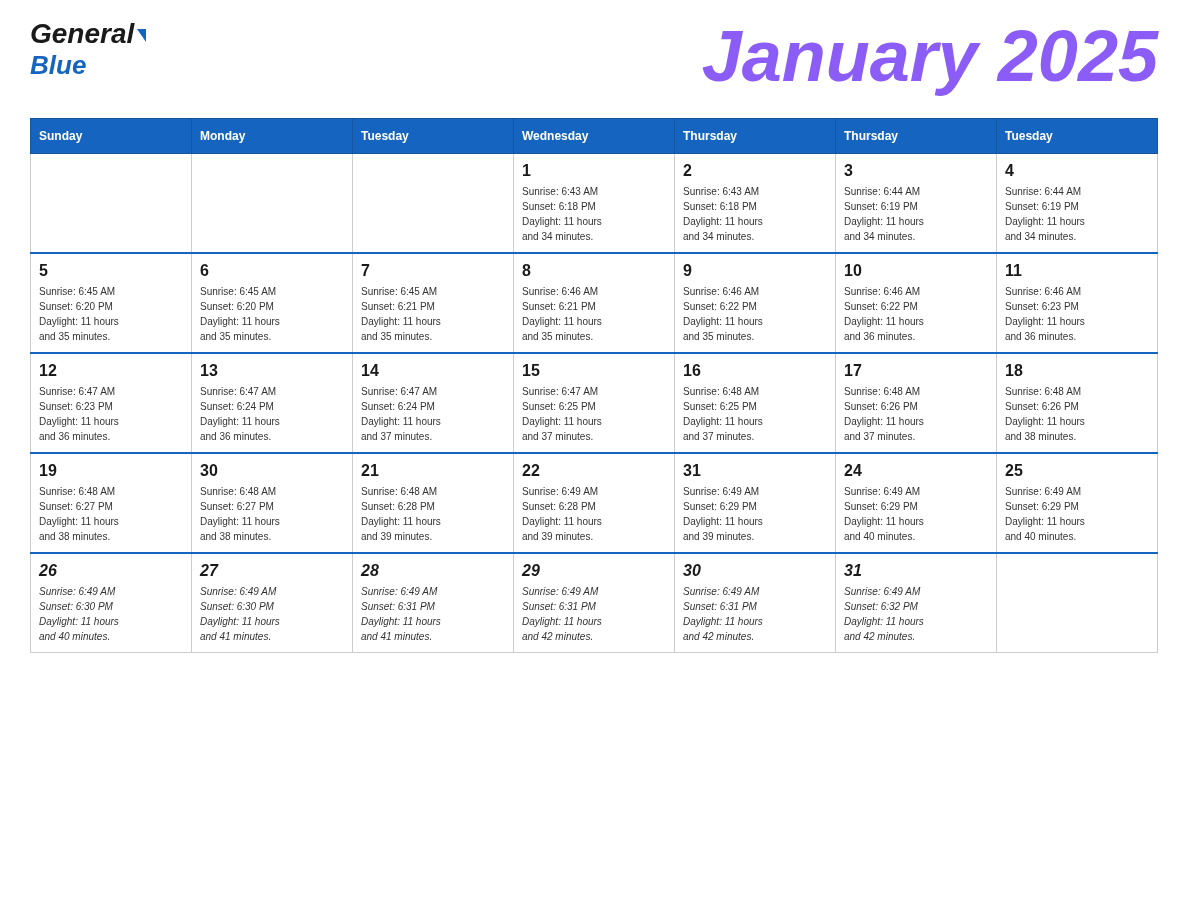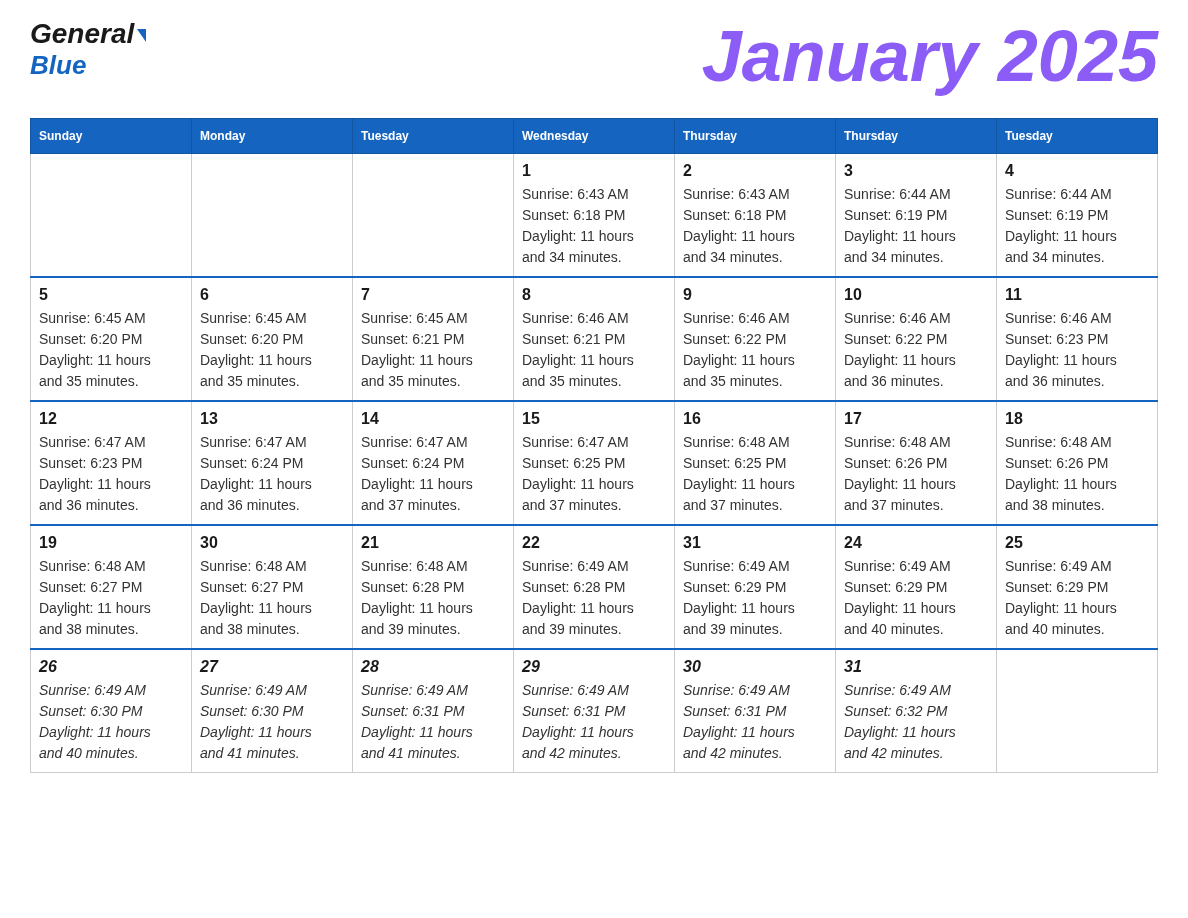--- a/index.html
+++ b/index.html
@@ -74,21 +74,21 @@
       color: #333;
     }
     .cell-day {
       font-size: 16px;
       font-weight: bold;
       color: #1a1a1a;
       display: block;
       margin-bottom: 4px;
     }
     .cell-info {
-      font-size: 14px;
+      font-size: 10px;
       line-height: 1.5;
       color: #333;
     }
     tbody tr {
       border-bottom: 2px solid #1565c0;
     }
     tbody tr:last-child {
       border-bottom: none;
       font-style: italic;
     }

